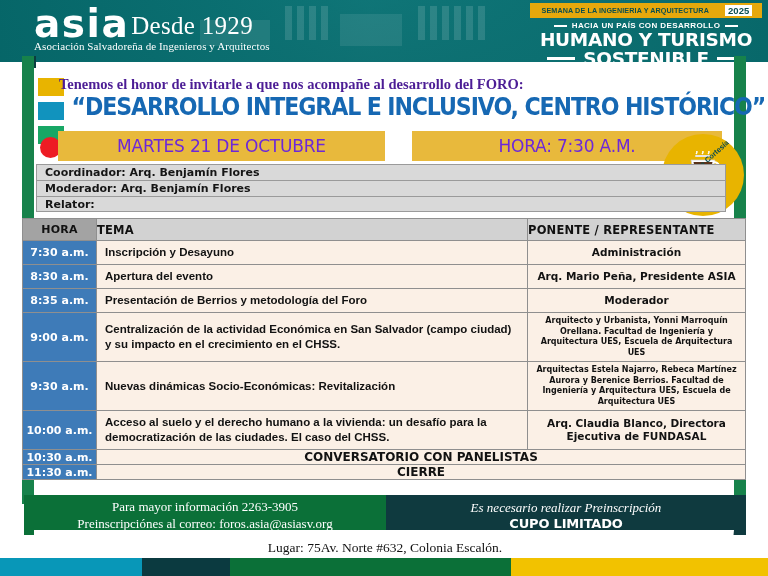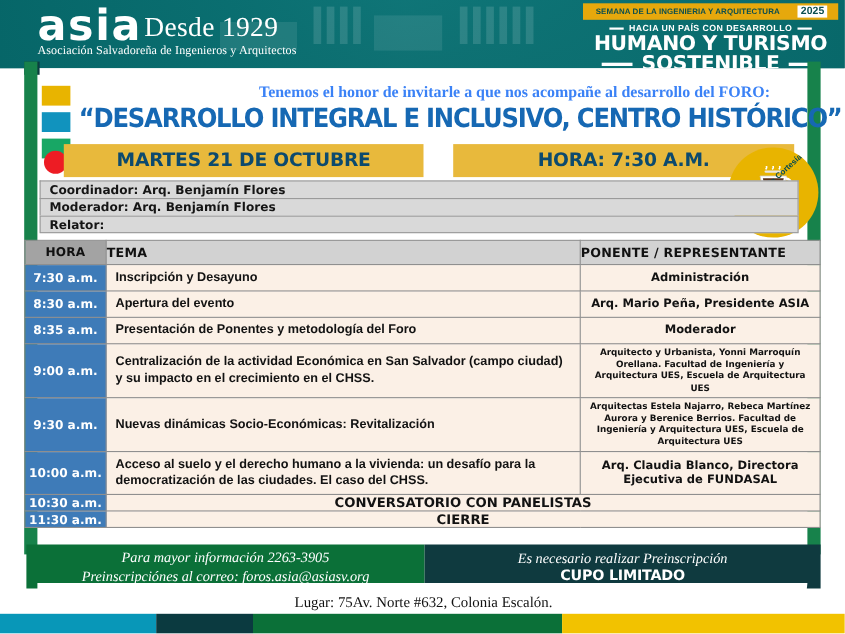--- a/index.html
+++ b/index.html
@@ -73,40 +73,40 @@
   .rail-right { position: absolute; right: 22px; top: 56px; width: 12px; height: 448px; background: #17824B; }
 
   
   .card {
     position: absolute; left: 34px; top: 62px; width: 700px; height: 494px;
     background: #ffffff; border-radius: 0 36px 36px 0;
   }
 
   
   .invite {
-    position: absolute; left: 40px; top: 76px; width: 660px; text-align: right;
-    font-family: "Liberation Serif", serif; font-weight: 700; font-size: 14.5px; color: #3b82f6;
+    position: absolute; left: 59px; top: 76px; width: 660px; text-align: left;
+    font-family: "Liberation Serif", serif; font-weight: 700; font-size: 14.5px; color: #4c1d95;
   }
   .foro-title {
     position: absolute; left: 44px; top: 93px; width: 690px; text-align: center;
     font-family: "DejaVu Sans", sans-serif; font-weight: 700; font-size: 24px;
     color: #1668B3; letter-spacing: -1.2px; transform: scaleX(0.92); transform-origin: center;
     white-space: nowrap;
   }
 
   
   .dot {
     position: absolute; left: 40px; top: 137px; width: 21px; height: 21px;
     border-radius: 50%; background: #ED1C24;
   }
   .banner {
     position: absolute; top: 131px; height: 30px; background: #E8B93C;
     display: flex; align-items: center; justify-content: center;
-    font-family: "DejaVu Sans", sans-serif; font-weight: 700; font-size: 17px;
-    color: #0c4a6e; letter-spacing: -.2px;
+    font-family: "DejaVu Sans", sans-serif; font-weight: 400; font-size: 17px;
+    color: #6d28d9; letter-spacing: -.2px;
   }
   .banner-date { left: 58px; width: 327px; }
   .banner-hour { left: 412px; width: 310px; }
 
   
   .badge {
     position: absolute; right: 24px; top: 134px; width: 82px; height: 82px;
     border-radius: 50%; background: #E8B400; overflow: hidden;
   }
   .badge-text {
@@ -154,21 +154,21 @@
   .c-full {
     background: #FBF0E6; color: #121212; text-align: center;
     font-family: "DejaVu Sans", sans-serif; font-weight: 700; font-size: 12px;
   }
 
   
   .foot-left {
     position: absolute; left: 24px; top: 495px; width: 362px; height: 40px;
     background: #0B7038; color: #ffffff; display: flex; flex-direction: column;
     align-items: center; justify-content: center;
-    font-family: "Liberation Serif", serif; font-style: italic; font-size: 13px; line-height: 17px;
+    font-family: "Liberation Serif", serif; font-size: 13px; line-height: 17px;
   }
   .foot-right {
     position: absolute; left: 386px; top: 495px; width: 360px; height: 40px;
     background: #0F3A3F; color: #ffffff; display: flex; flex-direction: column;
     align-items: center; justify-content: center;
   }
   .fr1 { font-family: "Liberation Serif", serif; font-style: italic; font-size: 13px; }
   .fr2 { font-family: "DejaVu Sans", sans-serif; font-weight: 700; font-size: 13px; letter-spacing: -.2px; }
   .place {
     position: absolute; left: 24px; top: 537px; width: 722px; height: 22px;
@@ -284,21 +284,21 @@
       <td class="c-tema">Inscripción y Desayuno</td>
       <td class="c-pon big">Administración</td>
     </tr>
     <tr>
       <td class="c-hour">8:30 a.m.</td>
       <td class="c-tema">Apertura del evento</td>
       <td class="c-pon big">Arq. Mario Peña, Presidente ASIA</td>
     </tr>
     <tr>
       <td class="c-hour">8:35 a.m.</td>
-      <td class="c-tema">Presentación de Ponentes y metodología del Foro</td>
+      <td class="c-tema">Presentación de Berrios y metodología del Foro</td>
       <td class="c-pon big">Moderador</td>
     </tr>
     <tr>
       <td class="c-hour">9:00 a.m.</td>
       <td class="c-tema">Centralización de la actividad Económica en San Salvador (campo ciudad) y su impacto en el crecimiento en el CHSS.</td>
       <td class="c-pon">Arquitecto y Urbanista, Yonni Marroquín Orellana. Facultad de Ingeniería y Arquitectura UES, Escuela de Arquitectura UES</td>
     </tr>
     <tr>
       <td class="c-hour">9:30 a.m.</td>
       <td class="c-tema">Nuevas dinámicas Socio-Económicas: Revitalización</td>

